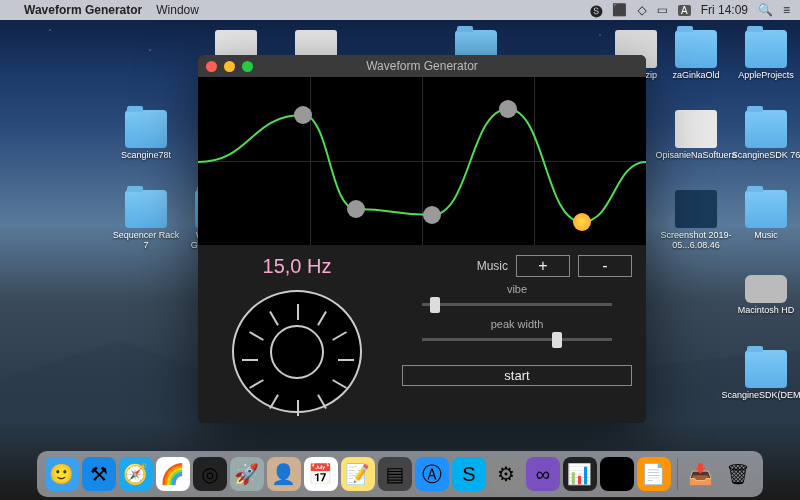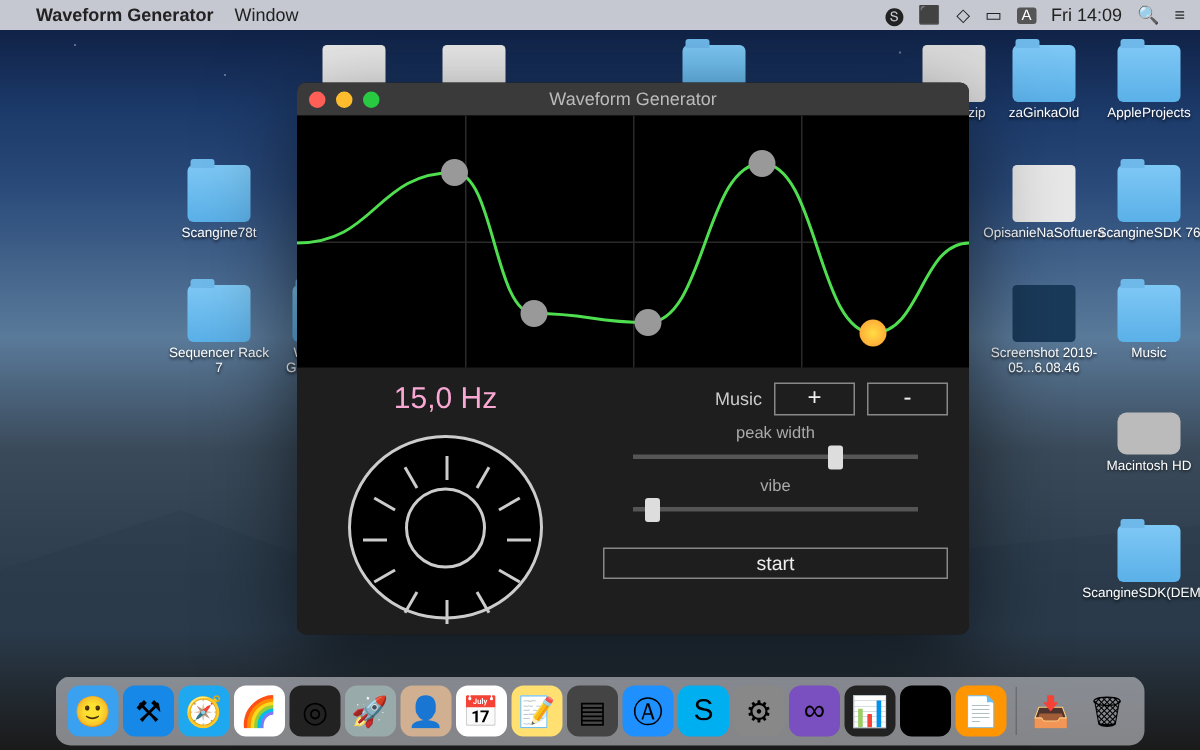--- a/index.html
+++ b/index.html
@@ -189,29 +189,29 @@
           <div class="tick" style="position: absolute; left: 50%; top: 50%; width: 2px; height: 16px; background: rgb(204, 204, 204); transform: rotate(330deg) translateY(-48px); transform-origin: center center;"></div>
         </div>
     </div>
     <div class="right-panel">
       <div class="point-row">
         <span>Music</span>
         <button class="btn-sq">+</button>
         <button class="btn-sq">-</button>
       </div>
       <div class="slider-row">
+        <span class="slider-label">vibe</span>
+        <div class="slider-track">
+            <div class="slider-thumb" id="thumb2" style="left: 8px;"></div>
+          </div>
+      </div>
+      <div class="slider-row">
         <span class="slider-label">peak width</span>
         <div class="slider-track">
             <div class="slider-thumb" id="thumb1" style="left: 130px;"></div>
-          </div>
-      </div>
-      <div class="slider-row">
-        <span class="slider-label">vibe</span>
-        <div class="slider-track">
-            <div class="slider-thumb" id="thumb2" style="left: 8px;"></div>
           </div>
       </div>
       <button class="start-btn">start</button>
     </div>
   </div>
 </div>
 
 <div class="dock" id="dock">
     <div class="dock-item" style="background: rgb(58, 160, 240);">🙂</div>
     <div class="dock-item" style="background: rgb(21, 136, 232);">⚒</div>

